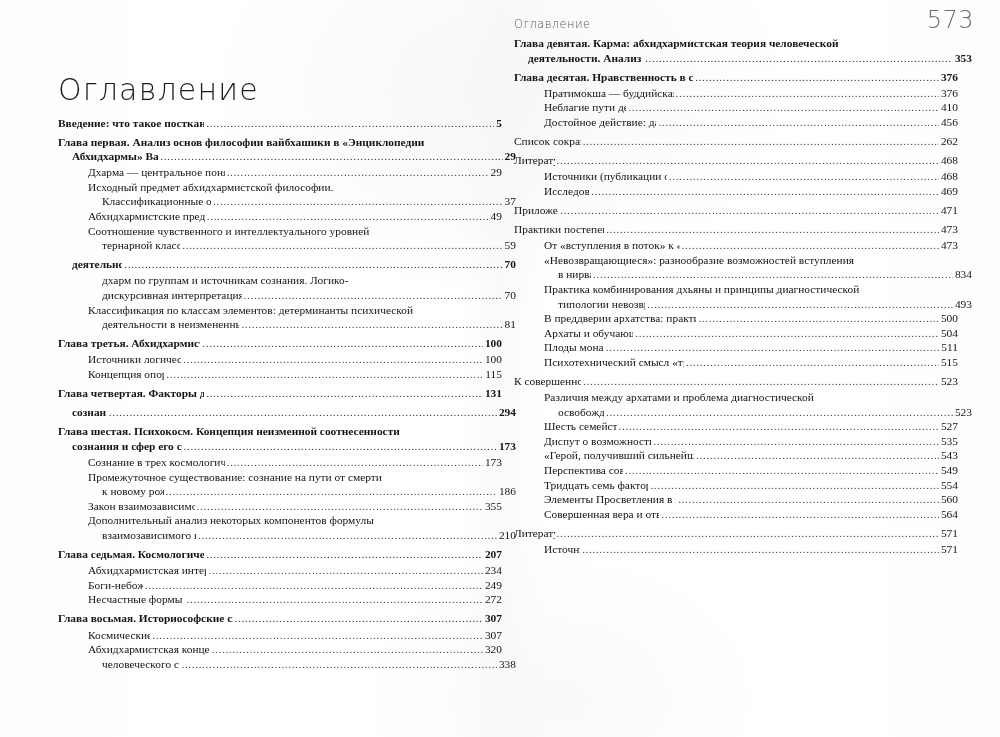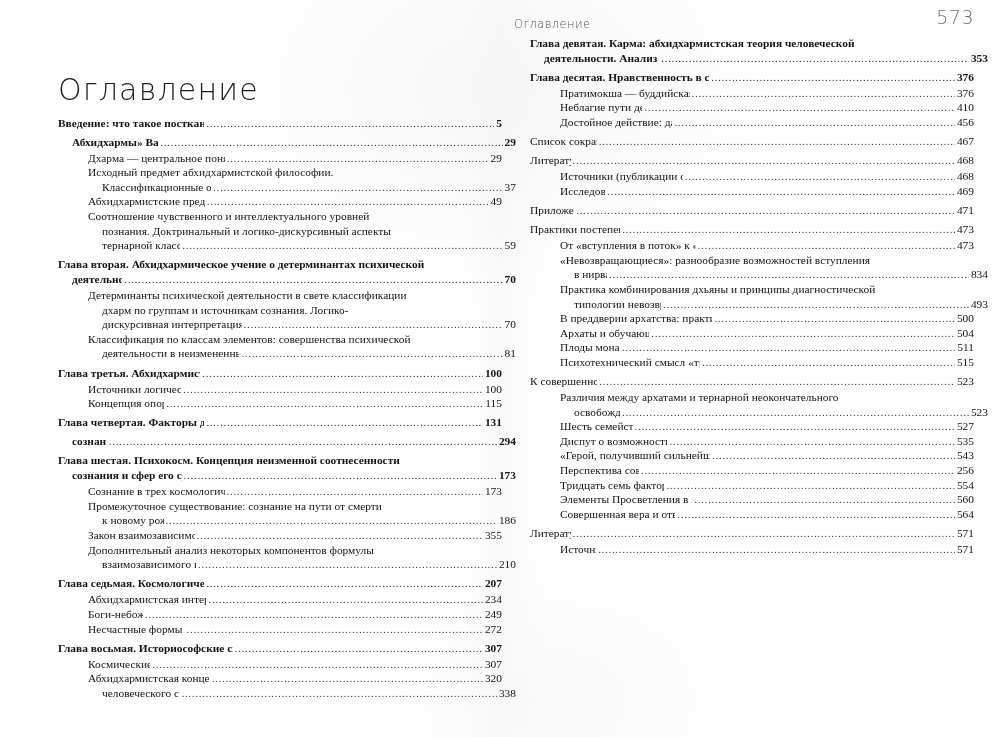--- a/index.html
+++ b/index.html
@@ -26,21 +26,21 @@
       radial-gradient(ellipse 300px 220px at 560px 700px, rgba(247,247,247,0.7) 0%, rgba(255,255,255,0) 70%),
       linear-gradient(90deg, #fdfdfd 0%, #ffffff 18%, #ffffff 46%, #fafafa 50%, #ffffff 55%, #ffffff 84%, #fdfdfd 100%);
   }
 
   
   #folio {
     position: absolute;
     top: 6px;
     right: 26px;
     font-family: "DejaVu Sans", "Liberation Sans", sans-serif;
-    font-size: 19px;
+    font-size: 24px;
     font-weight: 300;
     letter-spacing: 0.5px;
     color: #6f6f6f;
   }
   #running-head {
     position: absolute;
     top: 17px;
     left: 514px;
     font-family: "DejaVu Sans", "Liberation Sans", sans-serif;
     font-size: 11.5px;
@@ -60,21 +60,21 @@
     letter-spacing: 1.2px;
     color: #1c1c1c;
   }
 
   
   .col {
     position: absolute;
     top: 0;
   }
   #col-left  { left: 58px;  width: 444px; top: 108px; }
-  #col-right { left: 514px; width: 444px; top: 36px; margin-left: 16px;  }
+  #col-right { left: 514px; width: 444px; top: 36px;  }
 
   
   .entry {
     position: relative;
     font-size: 11.4px;
     line-height: 14.6px;
     color: #141414;
     margin: 0;
     padding: 0;
   }
@@ -140,20 +140,24 @@
 
 <div class="col" id="col-left">
     <div class="entry lv0 gap-lg w-bold">
       <div class="ln">
         <span class="txt">Введение: что такое постканоническая Абхидхарма</span>
         <span class="dots"></span>
         <span class="pg">5</span>
       </div>
     </div>
     <div class="entry lv0 gap-md w-bold">
+      <div class="ln nodots">
+        <span class="txt">Глава первая. Анализ основ философии вайбхашики в «Энциклопедии</span>
+        <span class="spacer"></span>
+      </div>
       <div class="ln cont">
         <span class="txt">Абхидхармы» Васубандху</span>
         <span class="dots"></span>
         <span class="pg">29</span>
       </div>
     </div>
     <div class="entry lv1 gap-sm">
       <div class="ln">
         <span class="txt">Дхарма — центральное понятие буддийской философии</span>
         <span class="dots"></span>
@@ -176,59 +180,47 @@
         <span class="txt">Абхидхармистские представления о материи </span>
         <span class="dots"></span>
         <span class="pg">49</span>
       </div>
     </div>
     <div class="entry lv1 gap-0">
       <div class="ln nodots">
         <span class="txt">Соотношение чувственного и интеллектуального уровней</span>
         <span class="spacer"></span>
       </div>
-      <div class="ln nodots cont">
-        <span class="txt">познания. Доктринальный и логико-дискурсивный аспекты</span>
-        <span class="spacer"></span>
-      </div>
       <div class="ln cont">
         <span class="txt">тернарной классификации </span>
         <span class="dots"></span>
         <span class="pg">59</span>
       </div>
     </div>
     <div class="entry lv0 gap-md w-bold">
-      <div class="ln nodots">
-        <span class="txt">Глава вторая. Абхидхармическое учение о детерминантах психической</span>
-        <span class="spacer"></span>
-      </div>
       <div class="ln cont">
         <span class="txt">деятельности</span>
         <span class="dots"></span>
         <span class="pg">70</span>
       </div>
     </div>
     <div class="entry lv1 gap-sm">
-      <div class="ln nodots">
-        <span class="txt">Детерминанты психической деятельности в свете классификации</span>
-        <span class="spacer"></span>
-      </div>
       <div class="ln nodots cont">
         <span class="txt">дхарм по группам и источникам сознания. Логико-</span>
         <span class="spacer"></span>
       </div>
       <div class="ln cont">
         <span class="txt">дискурсивная интерпретация классификационных единиц</span>
         <span class="dots"></span>
         <span class="pg">70</span>
       </div>
     </div>
     <div class="entry lv1 gap-0">
       <div class="ln nodots">
-        <span class="txt">Классификация по классам элементов: совершенства психической</span>
+        <span class="txt">Классификация по классам элементов: детерминанты психической</span>
         <span class="spacer"></span>
       </div>
       <div class="ln cont">
         <span class="txt">деятельности в неизмененных и измененных состояниях </span>
         <span class="dots"></span>
         <span class="pg">81</span>
       </div>
     </div>
     <div class="entry lv0 gap-md w-bold">
       <div class="ln">
@@ -406,21 +398,21 @@
       <div class="ln">
         <span class="txt">Достойное действие: даяние и добродетель</span>
         <span class="dots"></span>
         <span class="pg">456</span>
       </div>
     </div>
     <div class="entry lv0 gap-md">
       <div class="ln">
         <span class="txt">Список сокращений </span>
         <span class="dots"></span>
-        <span class="pg">467</span>
+        <span class="pg">262</span>
       </div>
     </div>
     <div class="entry lv0 gap-md">
       <div class="ln">
         <span class="txt">Литература </span>
         <span class="dots"></span>
         <span class="pg">468</span>
       </div>
     </div>
     <div class="entry lv1 gap-sm">
@@ -510,21 +502,21 @@
     </div>
     <div class="entry lv0 gap-md">
       <div class="ln">
         <span class="txt">К совершенной вере </span>
         <span class="dots"></span>
         <span class="pg">523</span>
       </div>
     </div>
     <div class="entry lv1 gap-sm">
       <div class="ln nodots">
-        <span class="txt">Различия между архатами и тернарной неокончательного</span>
+        <span class="txt">Различия между архатами и проблема диагностической</span>
         <span class="spacer"></span>
       </div>
       <div class="ln cont">
         <span class="txt">освобождения</span>
         <span class="dots"></span>
         <span class="pg">523</span>
       </div>
     </div>
     <div class="entry lv1 gap-0">
       <div class="ln">
@@ -544,21 +536,21 @@
       <div class="ln">
         <span class="txt">«Герой, получивший сильнейший удар, все же держится на ногах» </span>
         <span class="dots"></span>
         <span class="pg">543</span>
       </div>
     </div>
     <div class="entry lv1 gap-0">
       <div class="ln">
         <span class="txt">Перспектива совершенства </span>
         <span class="dots"></span>
-        <span class="pg">256</span>
+        <span class="pg">549</span>
       </div>
     </div>
     <div class="entry lv1 gap-0">
       <div class="ln">
         <span class="txt">Тридцать семь факторов Просветления </span>
         <span class="dots"></span>
         <span class="pg">554</span>
       </div>
     </div>
     <div class="entry lv1 gap-0">

